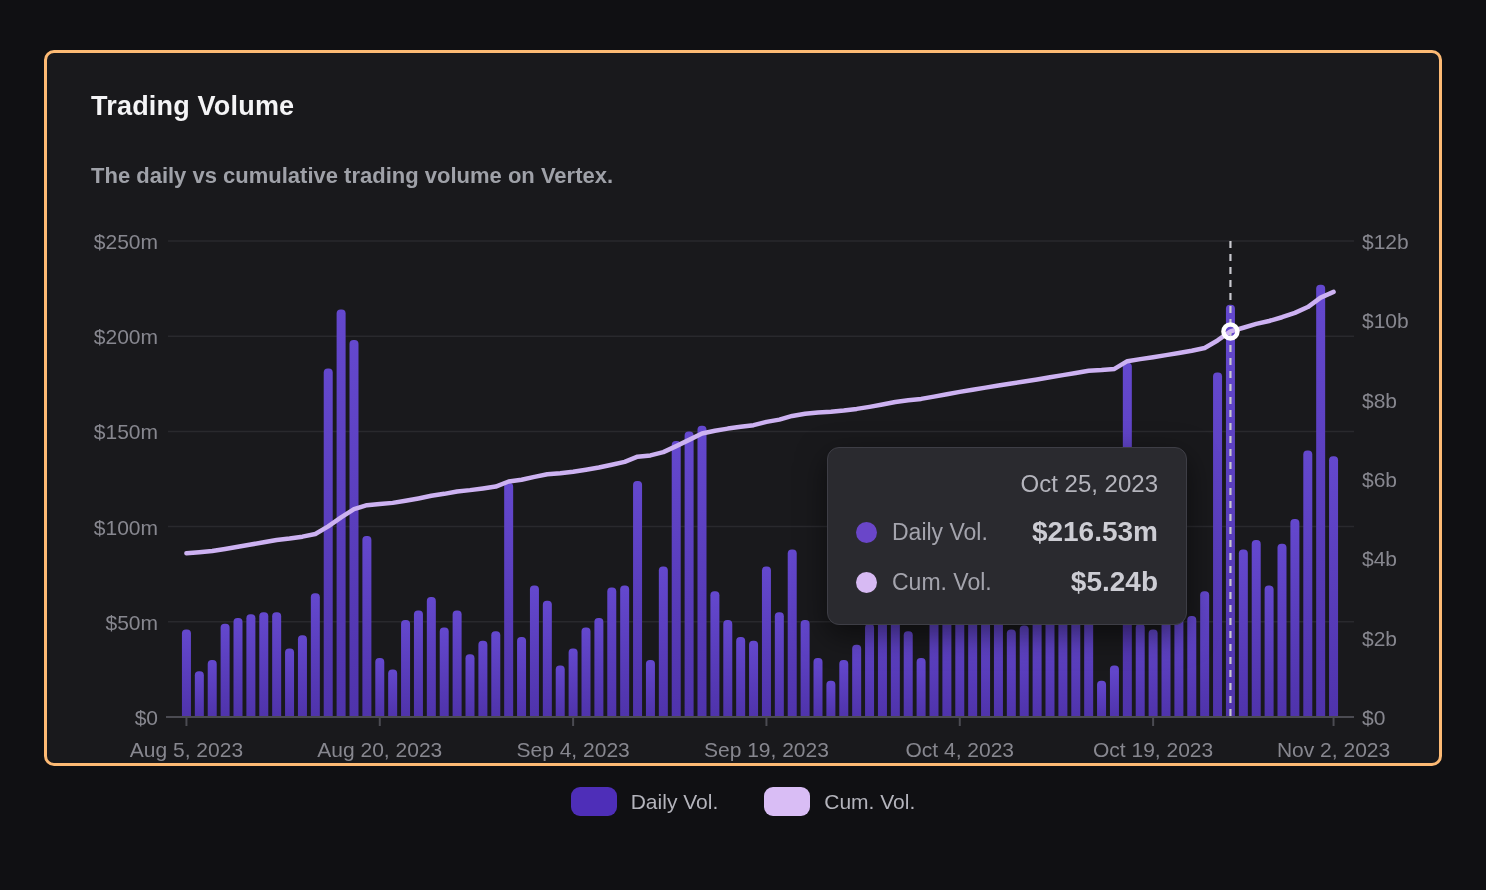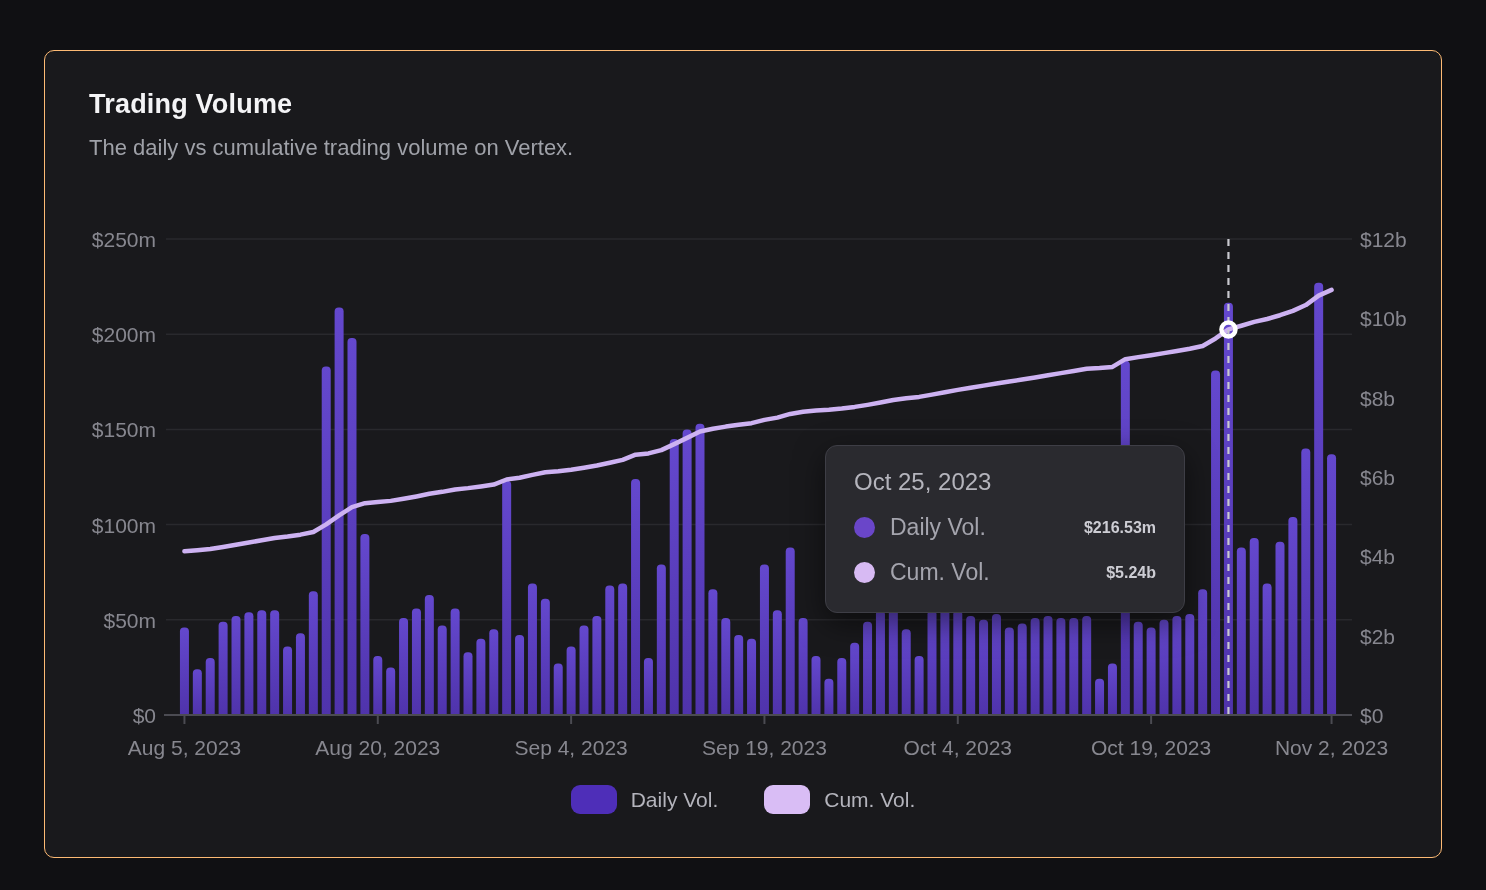--- a/index.html
+++ b/index.html
@@ -3,46 +3,46 @@
 <meta charset="utf-8">
 <style>
   html,body{margin:0;padding:0;}
   body{
     width:1486px;height:890px;position:relative;
     background:#101013;
     font-family:"Liberation Sans","DejaVu Sans",sans-serif;
     overflow:hidden;
   }
   .card{
-    position:absolute;left:44px;top:50px;width:1398px;height:808px;
-    background:#19191c;border:1px solid #fdba74;border-radius:10px;
+    position:absolute;left:44px;top:50px;width:1398px;height:716px;
+    background:#19191c;border:3px solid #fdba74;border-radius:10px;
     box-sizing:border-box;
   }
   .card-title{
     position:absolute;left:44px;top:38px;
     font-size:27px;font-weight:700;color:#f4f4f6;letter-spacing:.2px;
   }
   .card-subtitle{
-    position:absolute;left:44px;top:84px;
-    font-size:22px;font-weight:400;color:#9fa1a8;
+    position:absolute;left:44px;top:110px;
+    font-size:22px;font-weight:700;color:#9fa1a8;
   }
   #chart-svg{position:absolute;left:0;top:0;}
   .tick-label{font-family:"Liberation Sans","DejaVu Sans",sans-serif;}
   .tooltip{
     position:absolute;left:780px;top:394px;width:360px;box-sizing:border-box;
     background:#2a2a2f;border:1px solid #3e3e46;border-radius:12px;
     padding:22px 28px 26px 28px;
     box-shadow:0 10px 30px rgba(0,0,0,.5);
     z-index:5;
   }
-  .tooltip-date{font-size:24px;color:#b4b4bc;margin-bottom:6px;}
+  .tooltip-date{font-size:24px;color:#b4b4bc;margin-bottom:6px;text-align:right;}
   .tooltip-row{display:flex;align-items:center;gap:15px;margin-top:18px;}
   .tooltip-dot{width:21px;height:21px;border-radius:50%;flex:0 0 auto;}
   .tooltip-label{font-size:23px;color:#a4a4ad;}
-  .tooltip-value{margin-left:auto;font-size:16px;font-weight:700;color:#cdcdd4;}
+  .tooltip-value{margin-left:auto;font-size:28px;font-weight:700;color:#cdcdd4;}
   .legend{
     position:absolute;left:0;top:734px;width:100%;
     display:flex;justify-content:center;align-items:center;gap:46px;
     z-index:4;
   }
   .legend-item{display:flex;align-items:center;gap:14px;}
   .legend-swatch{width:46px;height:29px;border-radius:9px;}
   .legend-label{font-size:21px;color:#b4b4bc;}
 </style>
 </head>

